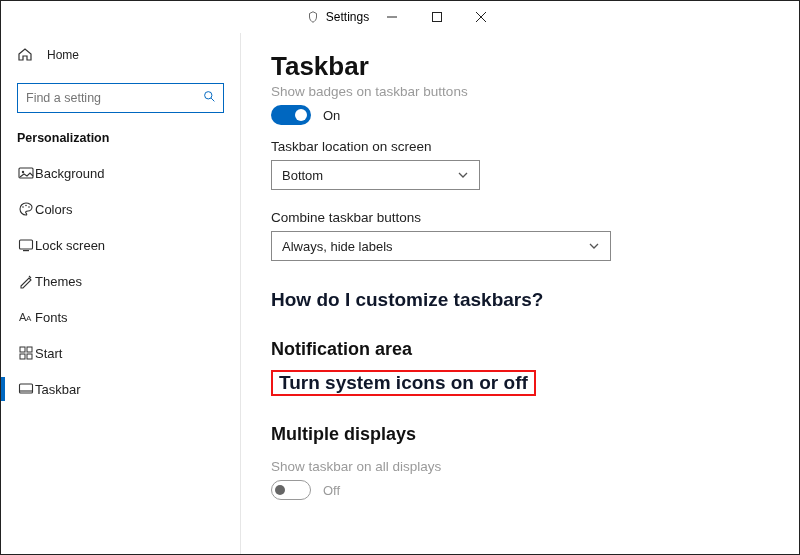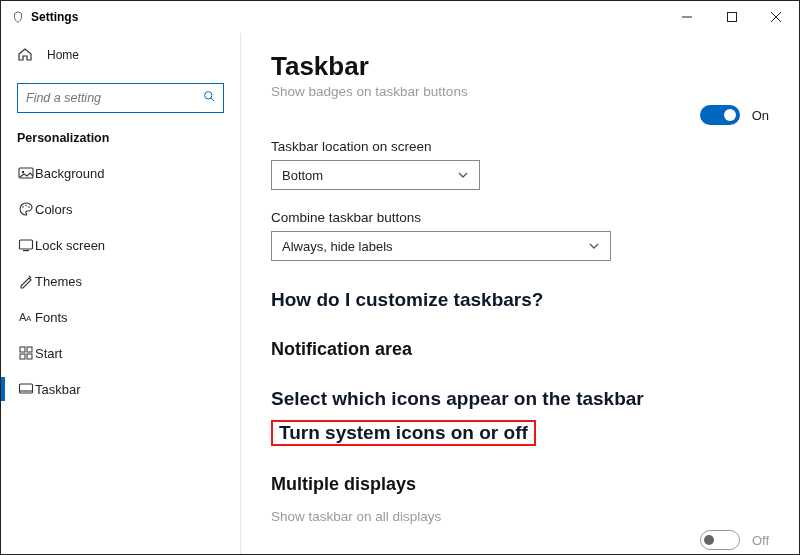--- a/index.html
+++ b/index.html
@@ -1,46 +1,46 @@
 <!DOCTYPE html>
 <html><head>
 <meta charset="utf-8">
 <style>
 * { margin: 0; padding: 0; box-sizing: border-box; font-family: "Segoe UI", Tahoma, sans-serif; }
 body { width: 800px; height: 555px; overflow: hidden; background: #fff; border: 1px solid #222; position: relative; }
 
-.titlebar { height: 32px; display: flex; align-items: center; justify-content: space-between; padding-left: 10px; font-weight: bold; }
+.titlebar { height: 32px; display: flex; align-items: center; justify-content: center; padding-left: 10px; }
 .titlebar-left { display: flex; align-items: center; gap: 6px; }
 .titlebar-icon { width: 14px; height: 14px; display: inline-block; }
 .titlebar-title { font-size: 12px; color: #000; }
 .winctrls { display: flex; }
 .winbtn { width: 45px; height: 28px; display: flex; align-items: center; justify-content: center; }
 .winbtn svg { display: block; }
 
 .app { display: flex; height: calc(555px - 34px); }
 
 .sidebar { width: 240px; border-right: 1px solid #e6e6e6; padding-top: 4px; overflow: hidden; }
 .home-row { display: flex; align-items: center; gap: 14px; height: 36px; padding: 0 16px; font-size: 12px; color: #222; }
 .search-wrap { padding: 0 16px; margin-top: 10px; }
-.search { width: 100%; height: 30px; border: 1px solid #0067c0; padding: 0 26px 0 8px; font-size: 12.5px; color: #666; outline: none; background: #fff; font-style: italic; }
+.search { width: 100%; height: 30px; border: 1px solid #0067c0; padding: 0 26px 0 8px; font-size: 12.5px; color: #666; outline: none; background: #fff; }
 .search-box { position: relative; }
 .search-icon { position: absolute; right: 8px; top: 50%; transform: translateY(-50%); color: #0067c0; }
 .section-title { padding: 18px 16px 10px; font-size: 12.5px; font-weight: 600; color: #111; }
 
 .navitem { display: flex; align-items: center; gap: 0; height: 36px; padding: 0 16px; font-size: 13px; color: #222; position: relative; }
 .navitem .ico { width: 18px; display: flex; justify-content: center; }
 .navitem.active::before { content: ""; position: absolute; left: 0; top: 6px; bottom: 6px; width: 4px; background: #0067c0; }
 
 .content { flex: 1; padding: 18px 30px 0 30px; overflow: hidden; }
 h1.page-title { font-size: 26px; font-weight: 600; color: #111; margin-bottom: 2px; }
 .faded { color: #b6b6b6; }
 .label { font-size: 13.5px; color: #222; margin-top: 14px; margin-bottom: 6px; }
 .label.faded { color: #9a9a9a; }
 
-.toggle-row { display: flex; align-items: center; gap: 12px; margin-top: 4px; justify-content: flex-end; }
+.toggle-row { display: flex; align-items: center; gap: 12px; margin-top: 4px; }
 .toggle { width: 40px; height: 20px; border-radius: 10px; position: relative; }
 .toggle.on { background: #0067c0; }
 .toggle.off { background: #fff; border: 1.5px solid #999; }
 .toggle .knob { position: absolute; width: 12px; height: 12px; border-radius: 50%; top: 50%; transform: translateY(-50%); }
 .toggle.on .knob { background: #fff; right: 4px; }
 .toggle.off .knob { background: #666; left: 3px; width: 10px; height: 10px; }
 .toggle-label { font-size: 13px; color: #222; }
 .toggle-label.faded { color: #9a9a9a; }
 
 .select { height: 30px; border: 1px solid #888; display: flex; align-items: center; justify-content: space-between; padding: 0 10px; font-size: 13px; color: #222; background: #fff; }
@@ -204,21 +204,20 @@
     <div class="select wide">
       <span>Always, hide labels</span>
       <svg class="chev" viewBox="0 0 12 12">
           <path d="M2 4l4 4 4-4" fill="none" stroke="#555" stroke-width="1.3"></path>
         </svg>
     </div>
 
     <div class="link-row"><a class="link">How do I customize taskbars?</a></div>
 
     <div class="section-head">Notification area</div>
-    <div class="link-row"><a class="link">Select which icons appear on the taskbar</a></div>
     <div class="highlight-box">
       <a class="link">Turn system icons on or off</a>
     </div>
 
     <div class="section-head">Multiple displays</div>
     <div class="label faded">Show taskbar on all displays</div>
     <div class="toggle-row">
       <div class="toggle off">
           <div class="knob"></div>
         </div>

